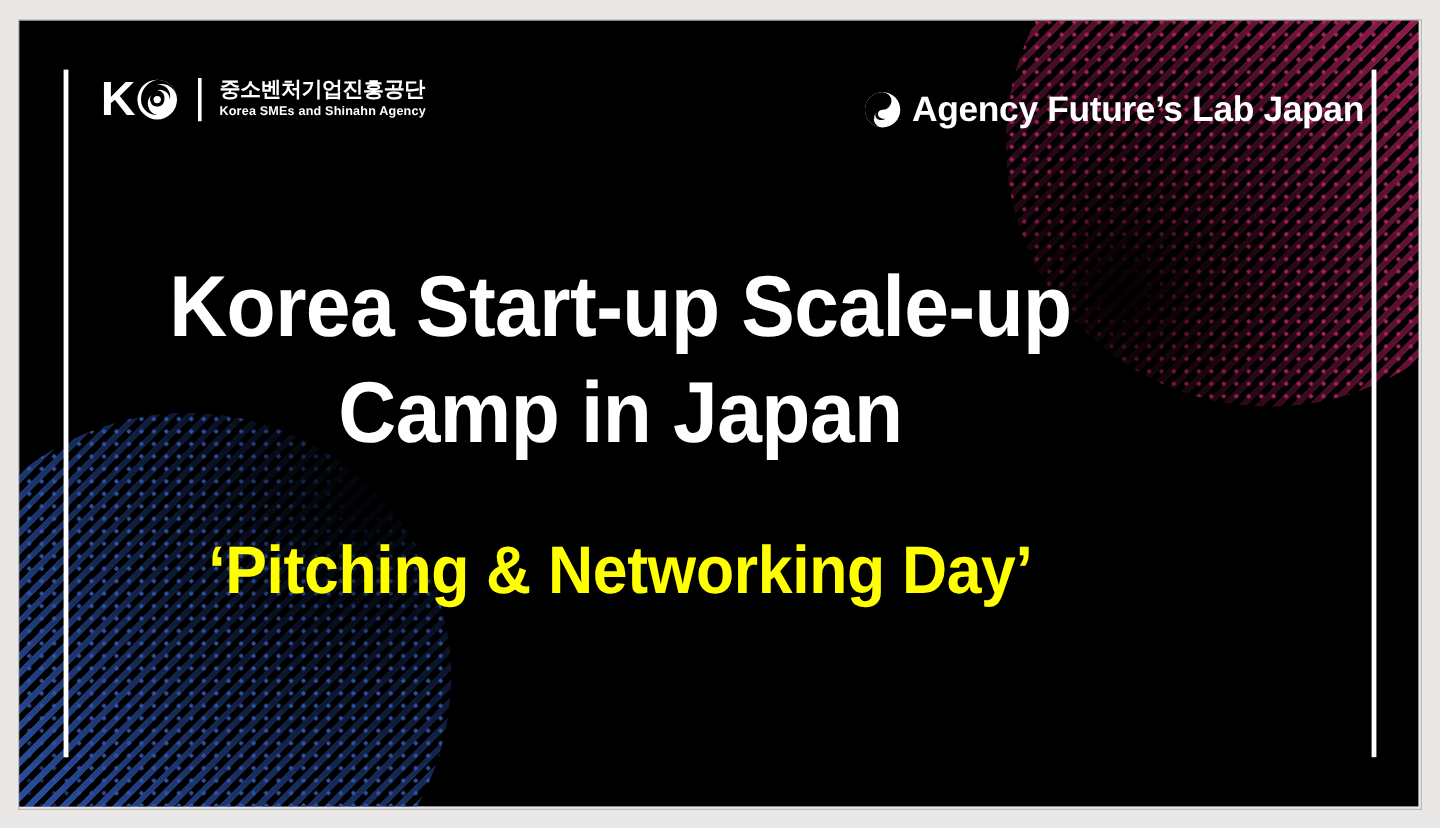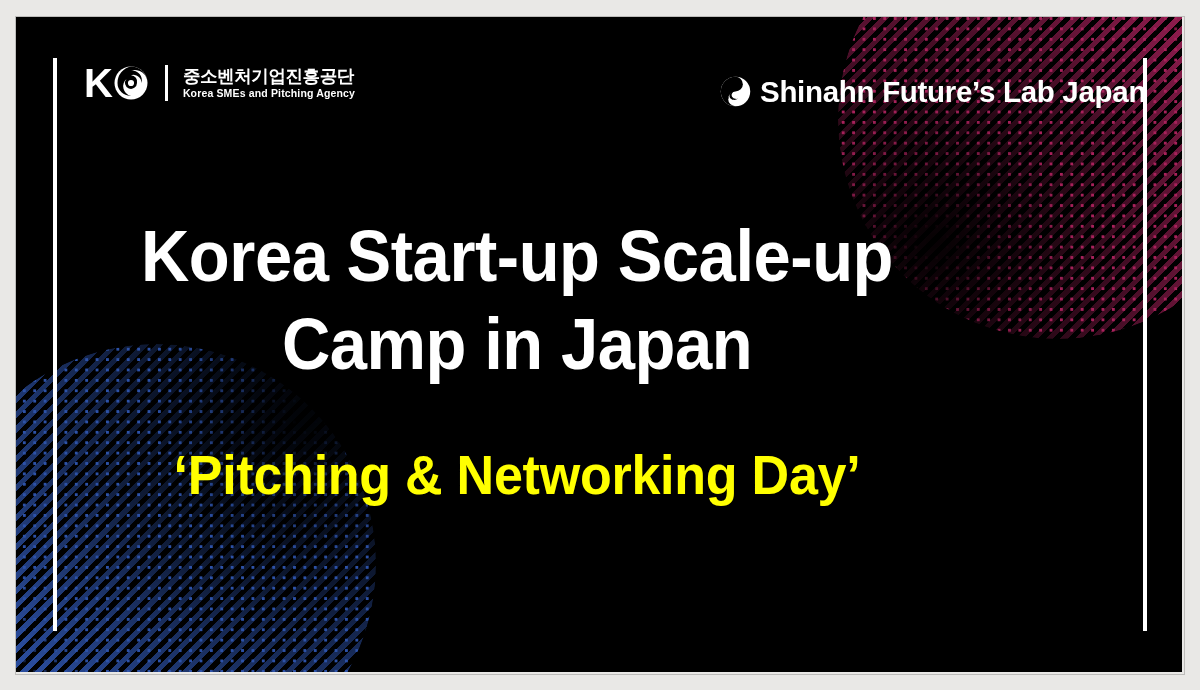--- a/index.html
+++ b/index.html
@@ -209,21 +209,21 @@
     margin-left: 4px;
     margin-right: 4px;
   }
   #kosme-korean-block {
     display: flex;
     flex-direction: column;
     justify-content: center;
     color: #ffffff;
   }
   #kosme-korean {
-    font-family: Liberation Sans, sans-serif;
+    font-family: Liberation Mono, monospace;
     font-weight: bold;
     font-size: 17.5px;
     line-height: 1.12;
     letter-spacing: -0.4px;
     white-space: nowrap;
   }
   #kosme-english {
     font-family: "Liberation Sans", "DejaVu Sans", sans-serif;
     font-weight: bold;
     font-size: 10.5px;
@@ -310,38 +310,38 @@
                      A13 13 0 0 1 38 24 A11 11 0 0 0 24 13.5
                      A8.5 8.5 0 0 1 32 24 A8 8 0 1 1 18 18.5
                      A13 13 0 0 0 24 41 A17 17 0 0 1 6 24
                      A22 22 0 0 1 24 2 Z" fill="#000000"></path>
             <circle cx="24" cy="24" r="4.1" fill="#ffffff"></circle>
           </svg>
         </div>
         <div id="kosme-divider"></div>
         <div id="kosme-korean-block">
           <div id="kosme-korean">중소벤처기업진흥공단</div>
-          <div id="kosme-english">Korea SMEs and Pitching Agency</div>
+          <div id="kosme-english">Korea SMEs and Shinahn Agency</div>
         </div>
       </div>
 
       <div id="shinahn-logo">
         <svg id="shinahn-s-icon" viewBox="0 0 40 40">
           <circle cx="20" cy="20" r="19" fill="#ffffff"></circle>
           <path d="M20 1 A19 19 0 0 0 20 39 A9.5 9.5 0 0 1 20 20
                    A9.5 9.5 0 0 0 20 1 Z" fill="#000000"></path>
           <path d="M13.5 10 C18 8.5 22 11 21.5 15 C21 19 15.5 20 15 24
                    C14.6 27.5 18.5 30.5 23 29.5
                    C19 32.5 12 30.5 12.2 25.5
                    C12.4 21 18 19.5 18.4 15.8
                    C18.7 12.6 16 10.6 13.5 10 Z" fill="#000000"></path>
           <path d="M26 9.5 l3.2 1.1 -1.6 2.6 Z" fill="#000000"></path>
           <path d="M11.5 29.5 l-3.1 -1.2 1.7 -2.6 Z" fill="#000000"></path>
         </svg>
-        <div id="shinahn-wordmark">Shinahn Future’s Lab Japan</div>
+        <div id="shinahn-wordmark">Agency Future’s Lab Japan</div>
       </div>
     </div>
 
     <div id="headline-block">
       <div class="title-line">Korea Start-up Scale-up</div>
       <div class="title-line">Camp in Japan</div>
       <div id="subtitle-line">‘Pitching &amp; Networking Day’</div>
     </div>
 
   </div>

